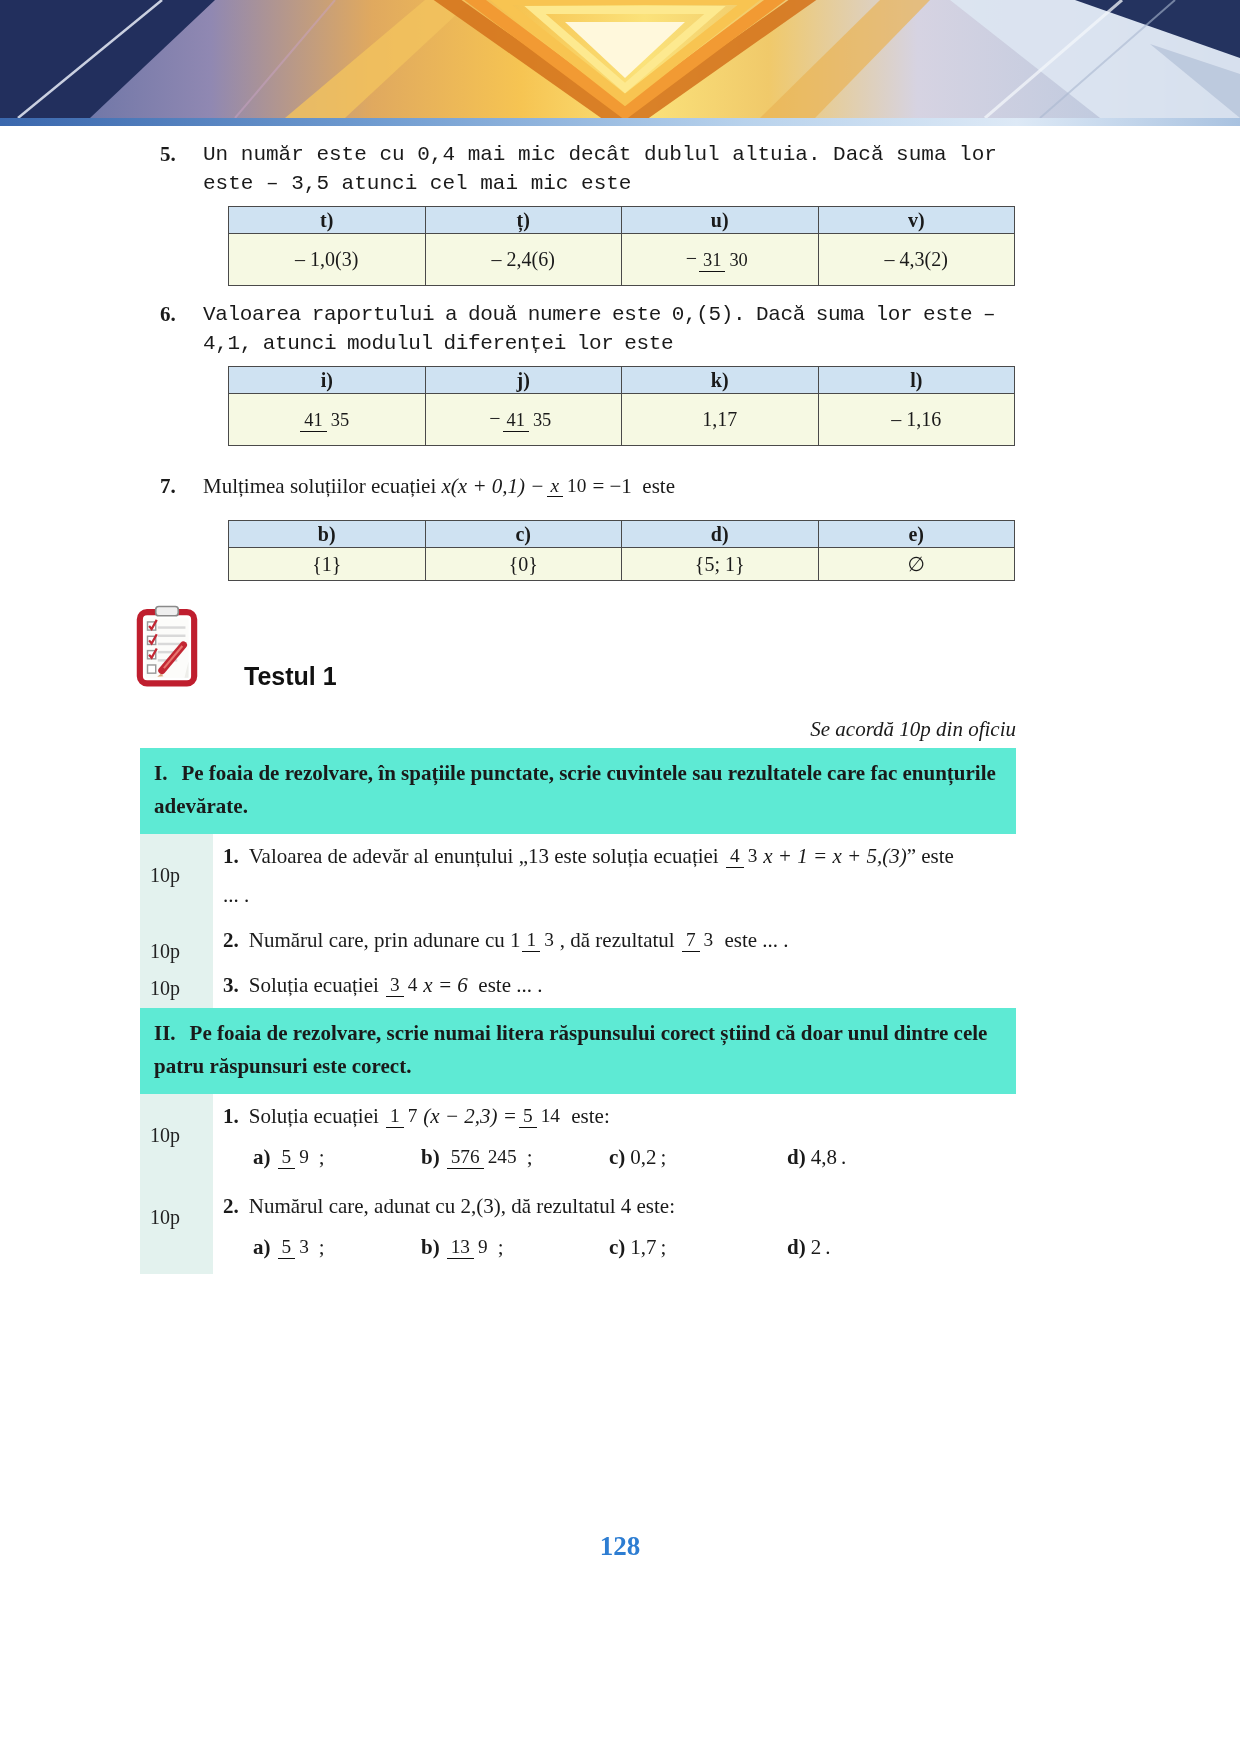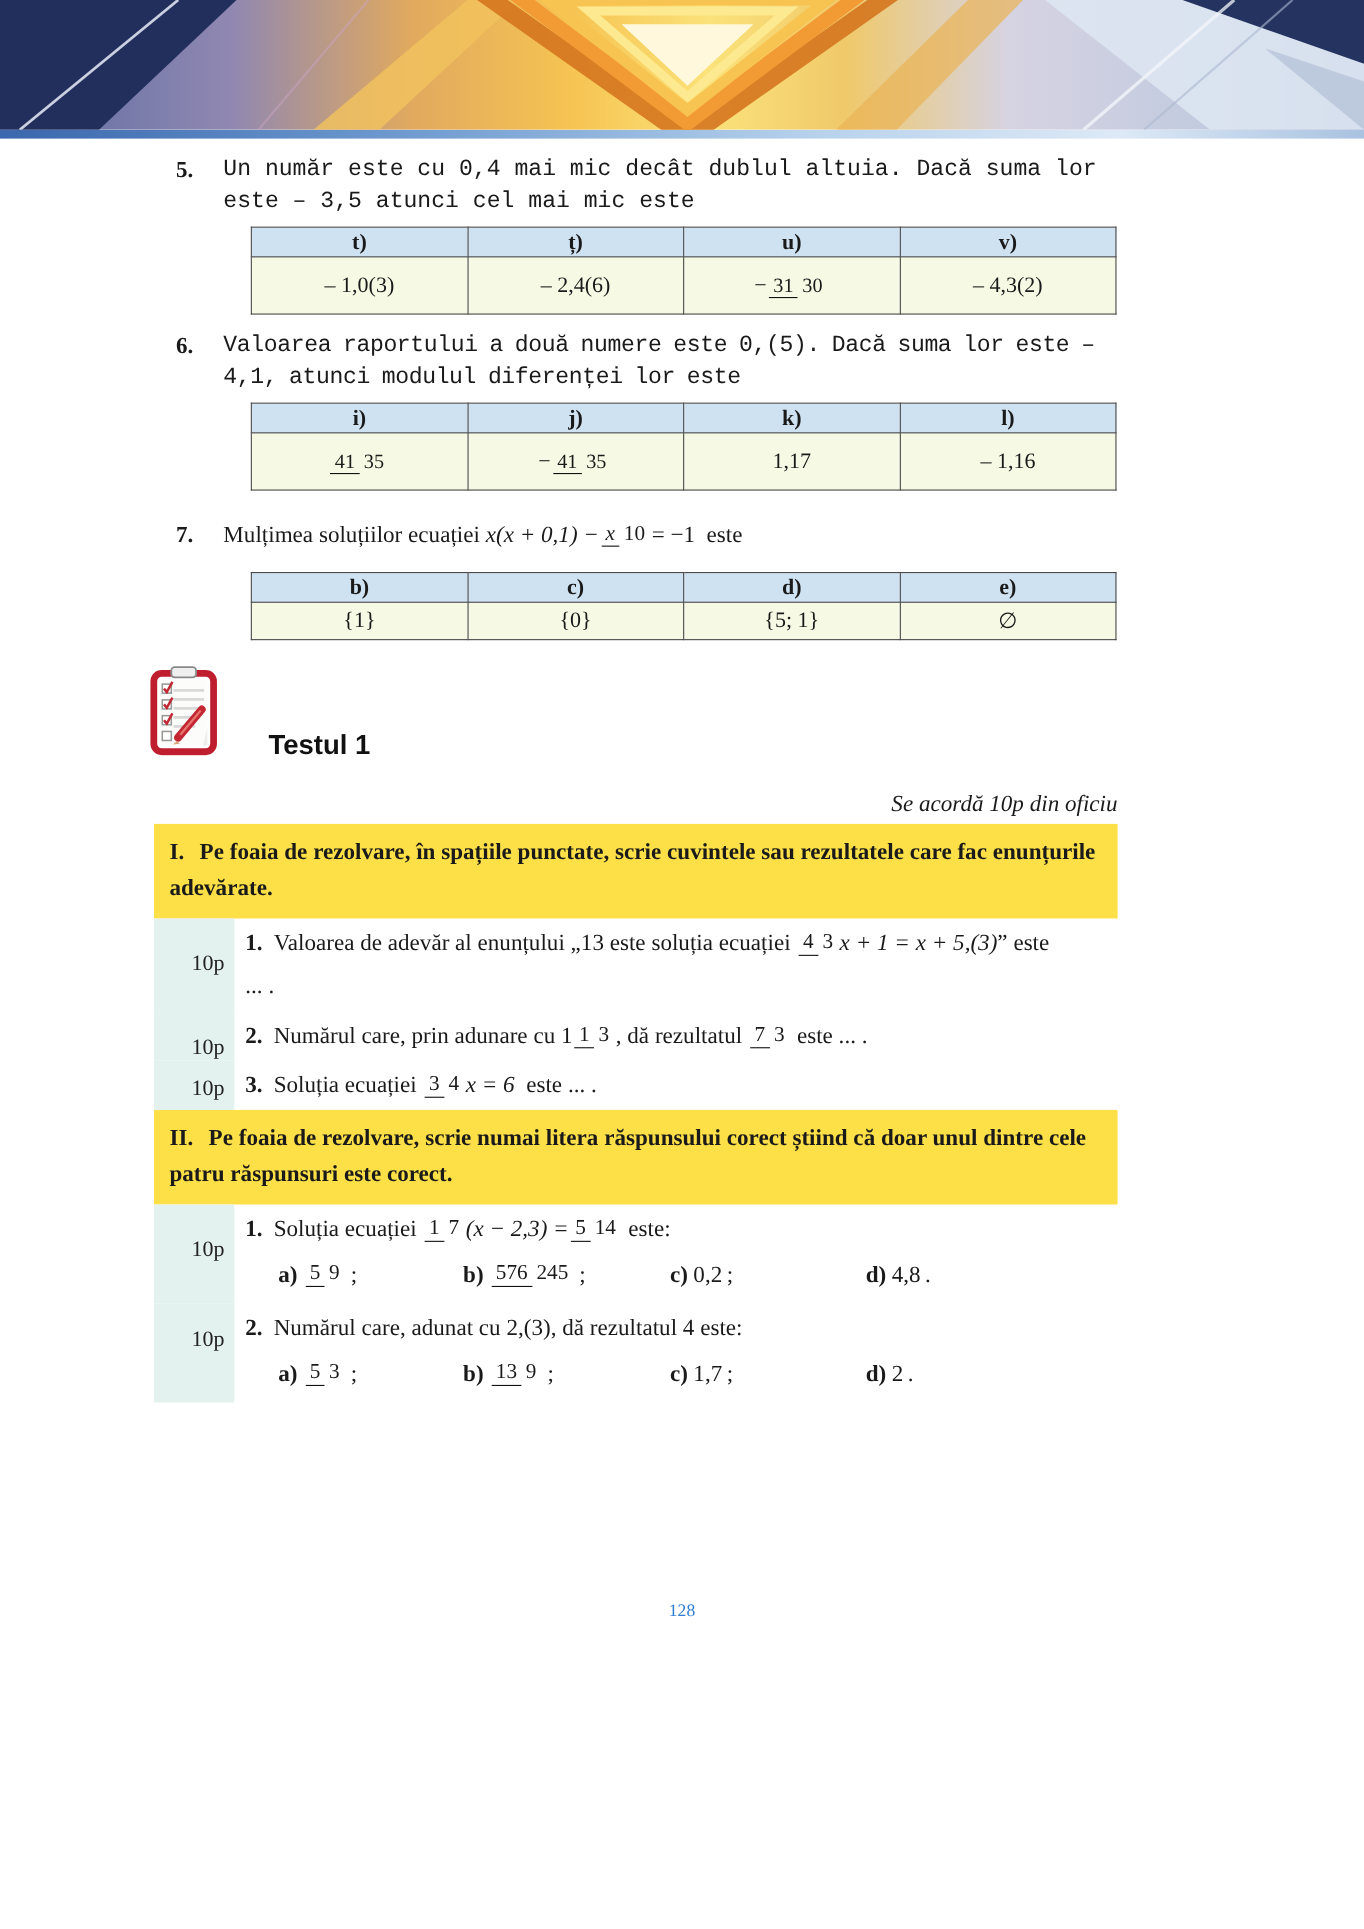--- a/index.html
+++ b/index.html
@@ -41,44 +41,44 @@
 
   
   .test-header { display:flex; align-items:flex-end; margin:26px 0 0 136px; height:84px; }
   .test-title { font-family:"Liberation Sans", sans-serif; font-weight:bold;
                 font-size:25px; margin-left:46px; color:#111; }
 
   .oficiu { width:876px; margin:26px 0 6px 140px; text-align:right;
             font-style:italic; font-size:21px; }
 
   
-  .section-header { width:876px; margin-left:140px; background:#fde047;
+  .section-header { width:876px; margin-left:140px; background:#5eead4;
                     padding:9px 14px 11px 14px; font-weight:bold; font-size:21px; line-height:33px; }
   .section-header .roman { margin-right:14px; }
 
   .items { width:876px; margin-left:140px; }
   .item { display:flex; }
-  .pts { width:73px; flex-shrink:0; background:#e3f2ee; padding-left:34px;
+  .pts { width:73px; flex-shrink:0; background:#e3f2ee; padding-left:10px;
          font-size:20px; color:#222; }
   .pts.pt30 { padding-top:30px; } .pts.pt22 { padding-top:22px; } .pts.pt14 { padding-top:14px; }
   .item-body { flex:1; padding:10px 0 10px 10px; font-size:21px; }
   .inum { font-weight:bold; margin-right:10px; }
   .iline { display:flex; align-items:center; flex-wrap:wrap; }
   .iline > span { white-space:pre; }
   .dots-line { margin-top:14px; }
 
   .options-row { display:flex; align-items:center; margin:16px 0 4px 30px; }
   .option { display:flex; align-items:center; }
   .option .olabel { font-weight:bold; margin-right:5px; }
   .option .otail { margin-left:4px; }
   .opt-a { width:168px; } .opt-b { width:188px; } .opt-c { width:178px; }
 
   
-  .page-num { position:absolute; top:1456px; left:0; width:100%; text-align:center;
-              font-weight:normal; font-size:16px; color:#2d7dd2; }
+  .page-num { position:absolute; top:1531px; left:0; width:100%; text-align:center;
+              font-weight:bold; font-size:27px; color:#2d7dd2; }
 </style>
 </head>
 <body>
 
 <div class="banner">
   <svg viewBox="0 0 1240 118" width="1240" height="118" preserveAspectRatio="none">
     <defs>
       <linearGradient id="bgGrad" x1="0" y1="0" x2="1" y2="0">
         <stop offset="0" stop-color="#5a6ba0"></stop>
         <stop offset="0.17" stop-color="#9088b2"></stop>

